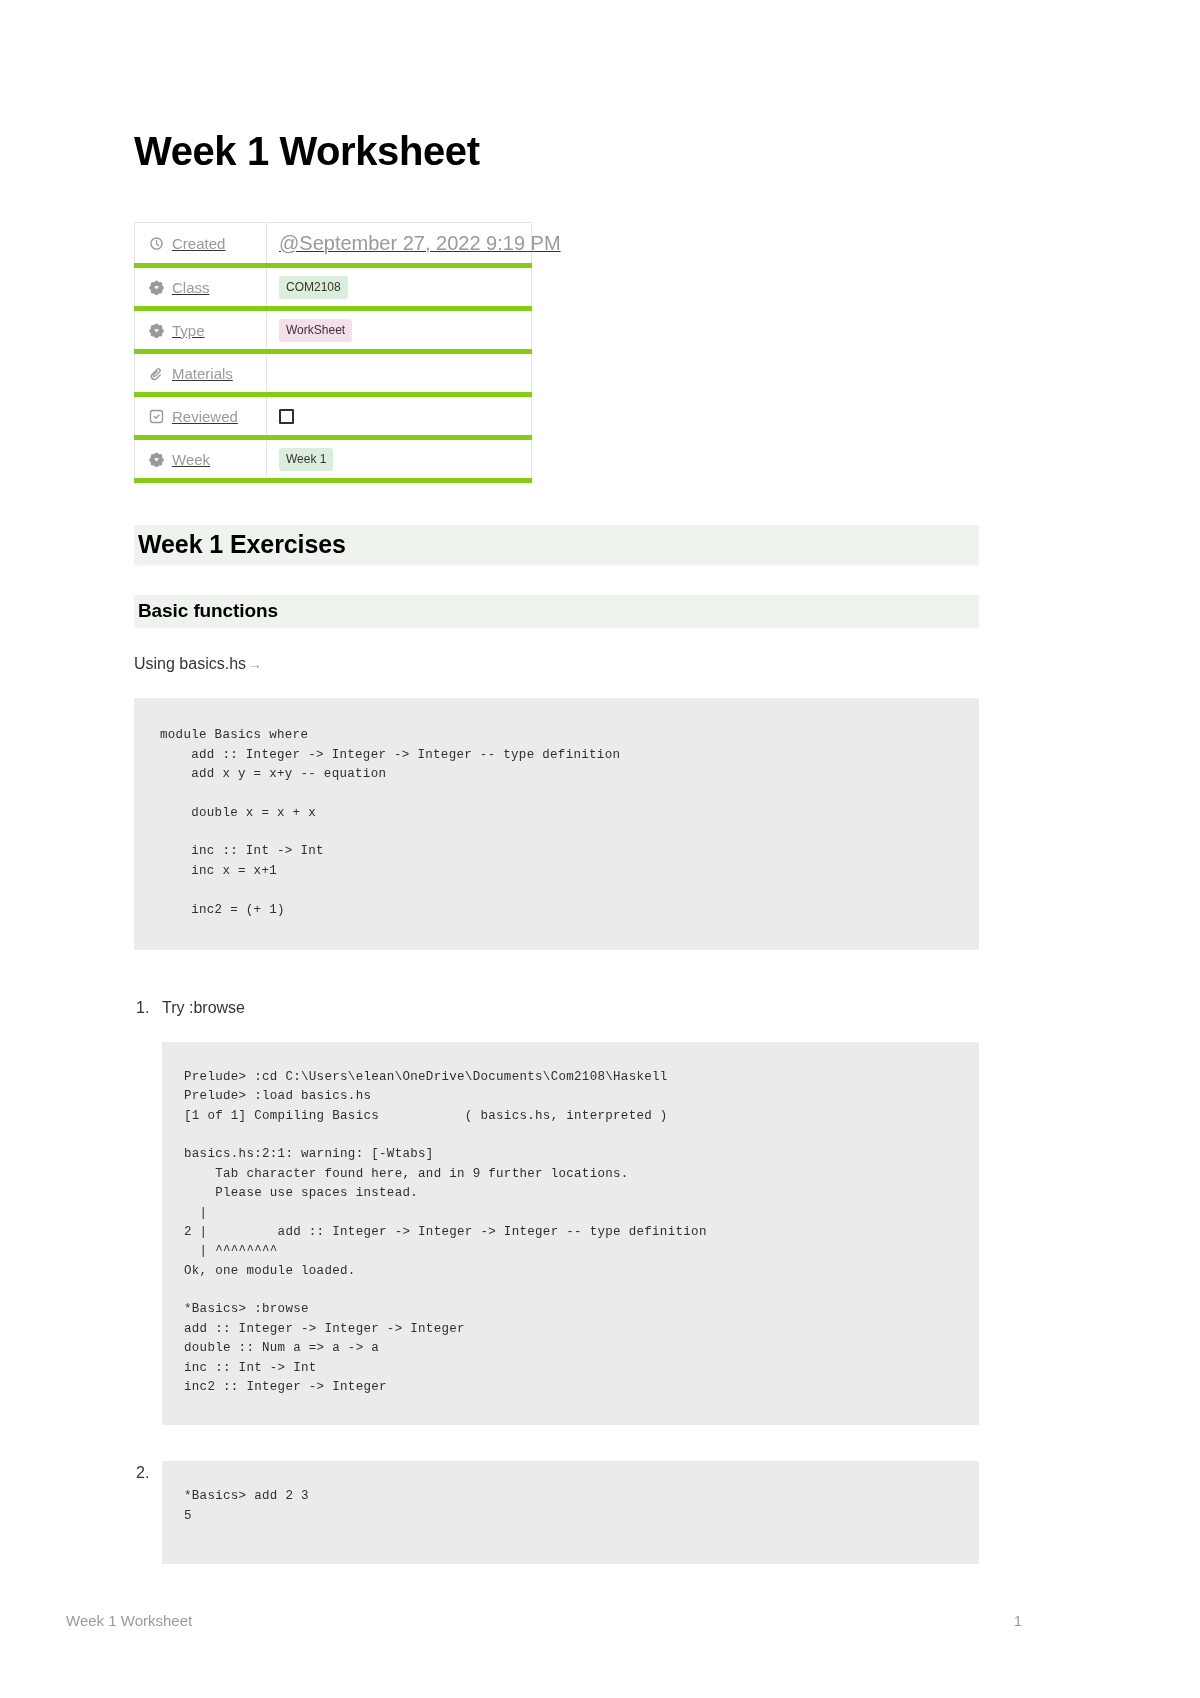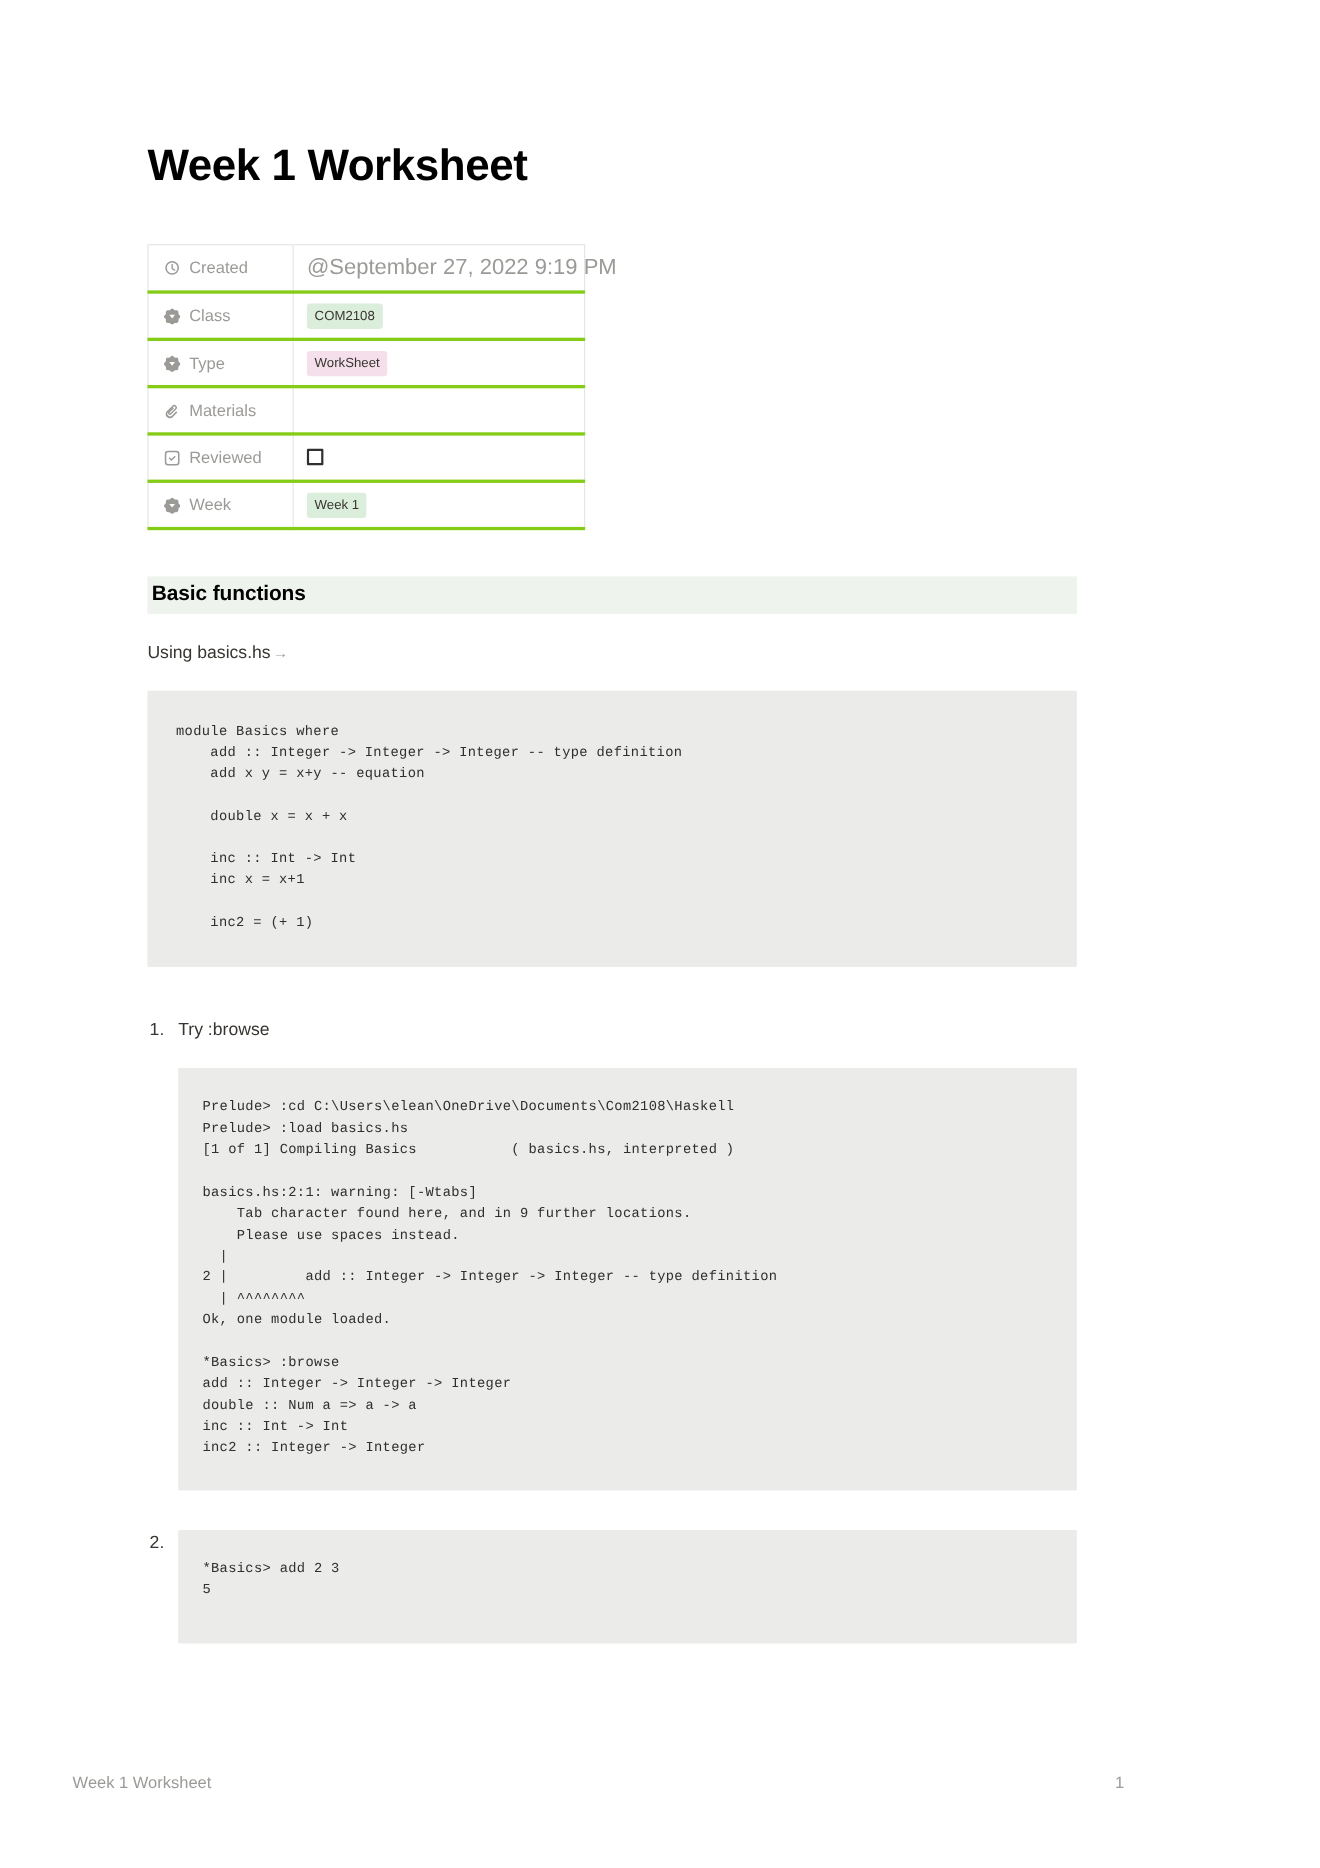--- a/index.html
+++ b/index.html
@@ -42,21 +42,21 @@
     color: #000000;
   }
 
   
   .props {
     border-collapse: collapse;
     width: 398px;
     margin: 0 0 42px 0;
     table-layout: fixed;
   }
-  .props tr { border-bottom: 3px solid #84cc16; }
+  .props tr { border-bottom: 5px solid #84cc16; text-decoration: underline; }
   .props tr:first-child { border-top: 1px solid #e4e4e2; }
   .props td {
     padding: 0;
     vertical-align: middle;
     height: 43px;
   }
   .props td.key {
     width: 132px;
     border-right: 1px solid #e4e4e2;
     border-left: 1px solid #e4e4e2;
@@ -318,20 +318,21 @@
               <span class="key-label">Week</span>
             </div>
           </td>
           <td class="val">
             <span class="pill green">Week 1</span>
           </td>
         </tr>
       </tbody>
     </table>
 
+    <h2 class="section">Week 1 Exercises</h2>
 
     <h3 class="subsection">Basic functions</h3>
 
     <p class="para">
       <span class="inline-link">Using basics.hs</span><span class="arrow-icon">→</span>
     </p>
 
     <pre class="code">module Basics where
     add :: Integer -&gt; Integer -&gt; Integer -- type definition
     add x y = x+y -- equation

